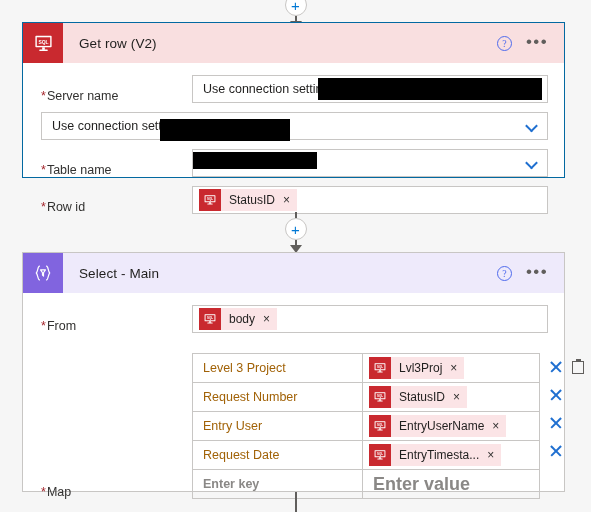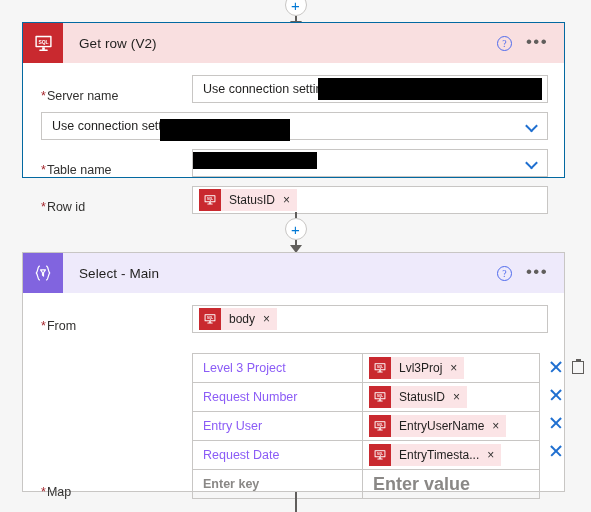--- a/index.html
+++ b/index.html
@@ -244,21 +244,21 @@
     border-bottom: 1px solid #c8c6c4;
   }
   .map-key {
     width: 170px;
     flex: 0 0 170px;
     border-right: 1px solid #c8c6c4;
     display: flex;
     align-items: center;
     padding-left: 10px;
     font-size: 12.5px;
-    color: #8b5cf6;
+    color: #a16207;
     box-sizing: border-box;
   }
   .map-val {
     flex: 1;
     display: flex;
     align-items: center;
     padding-left: 6px;
     box-sizing: border-box;
     overflow: hidden;
   }

